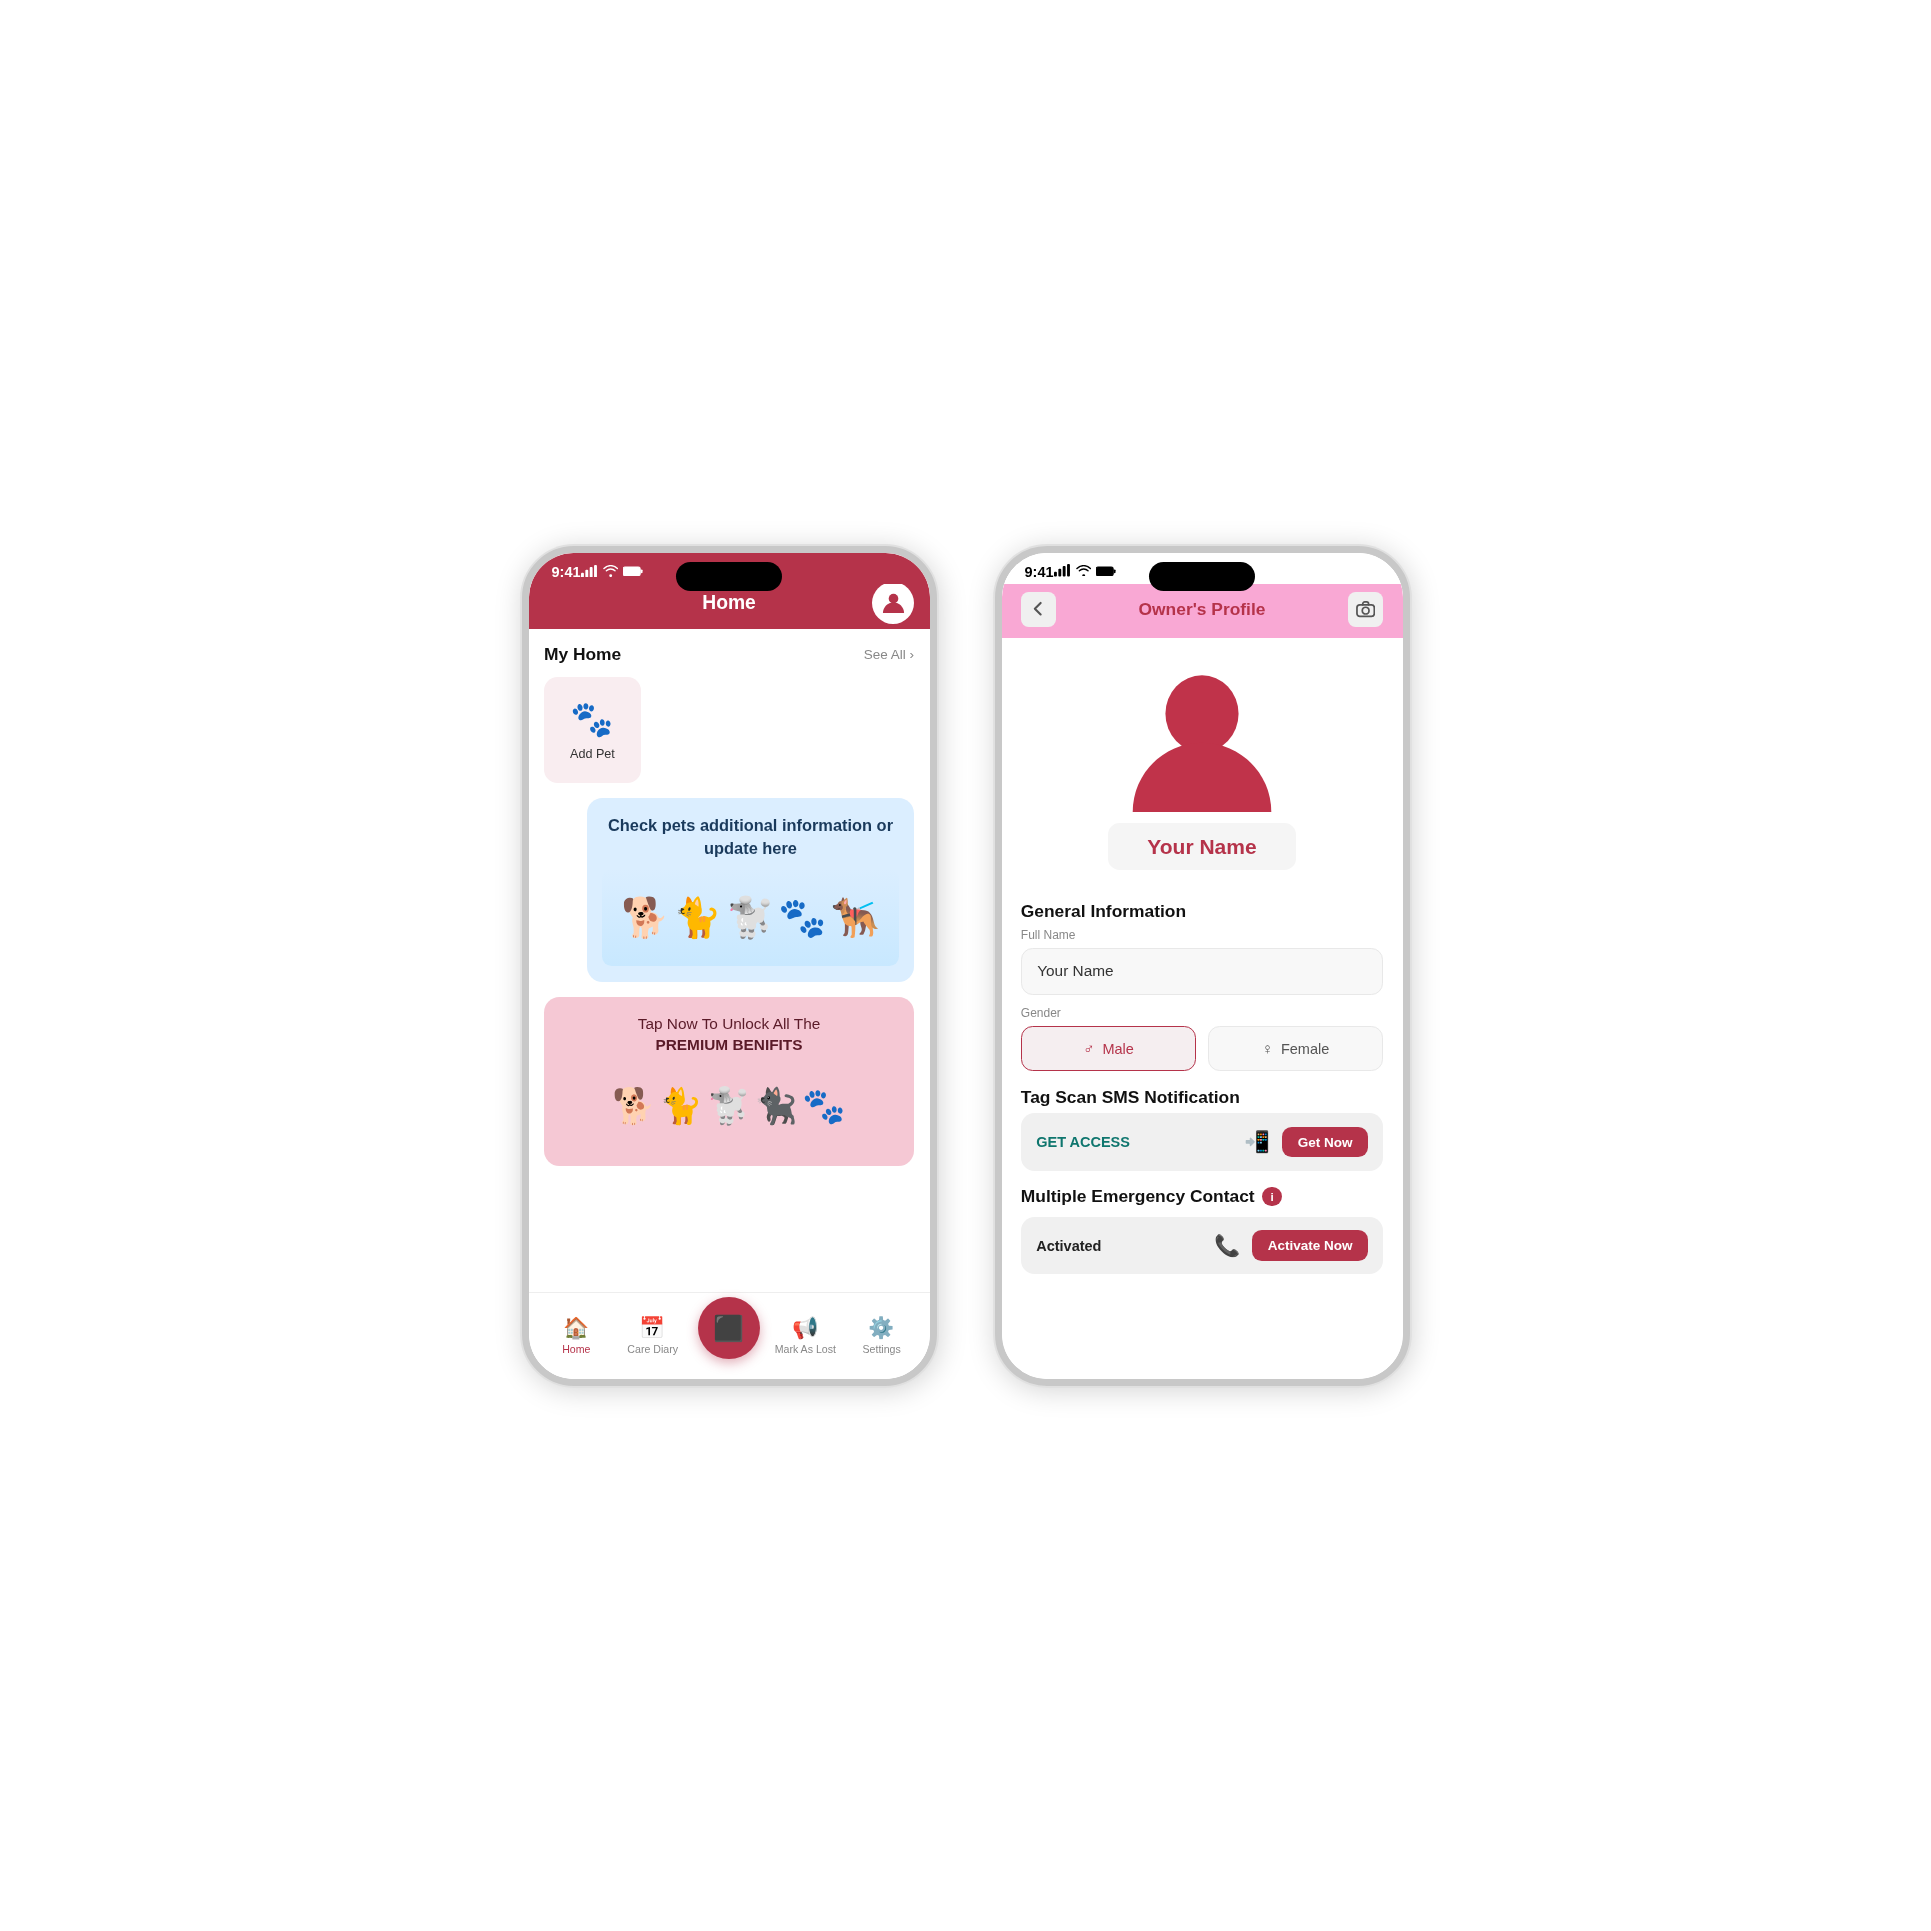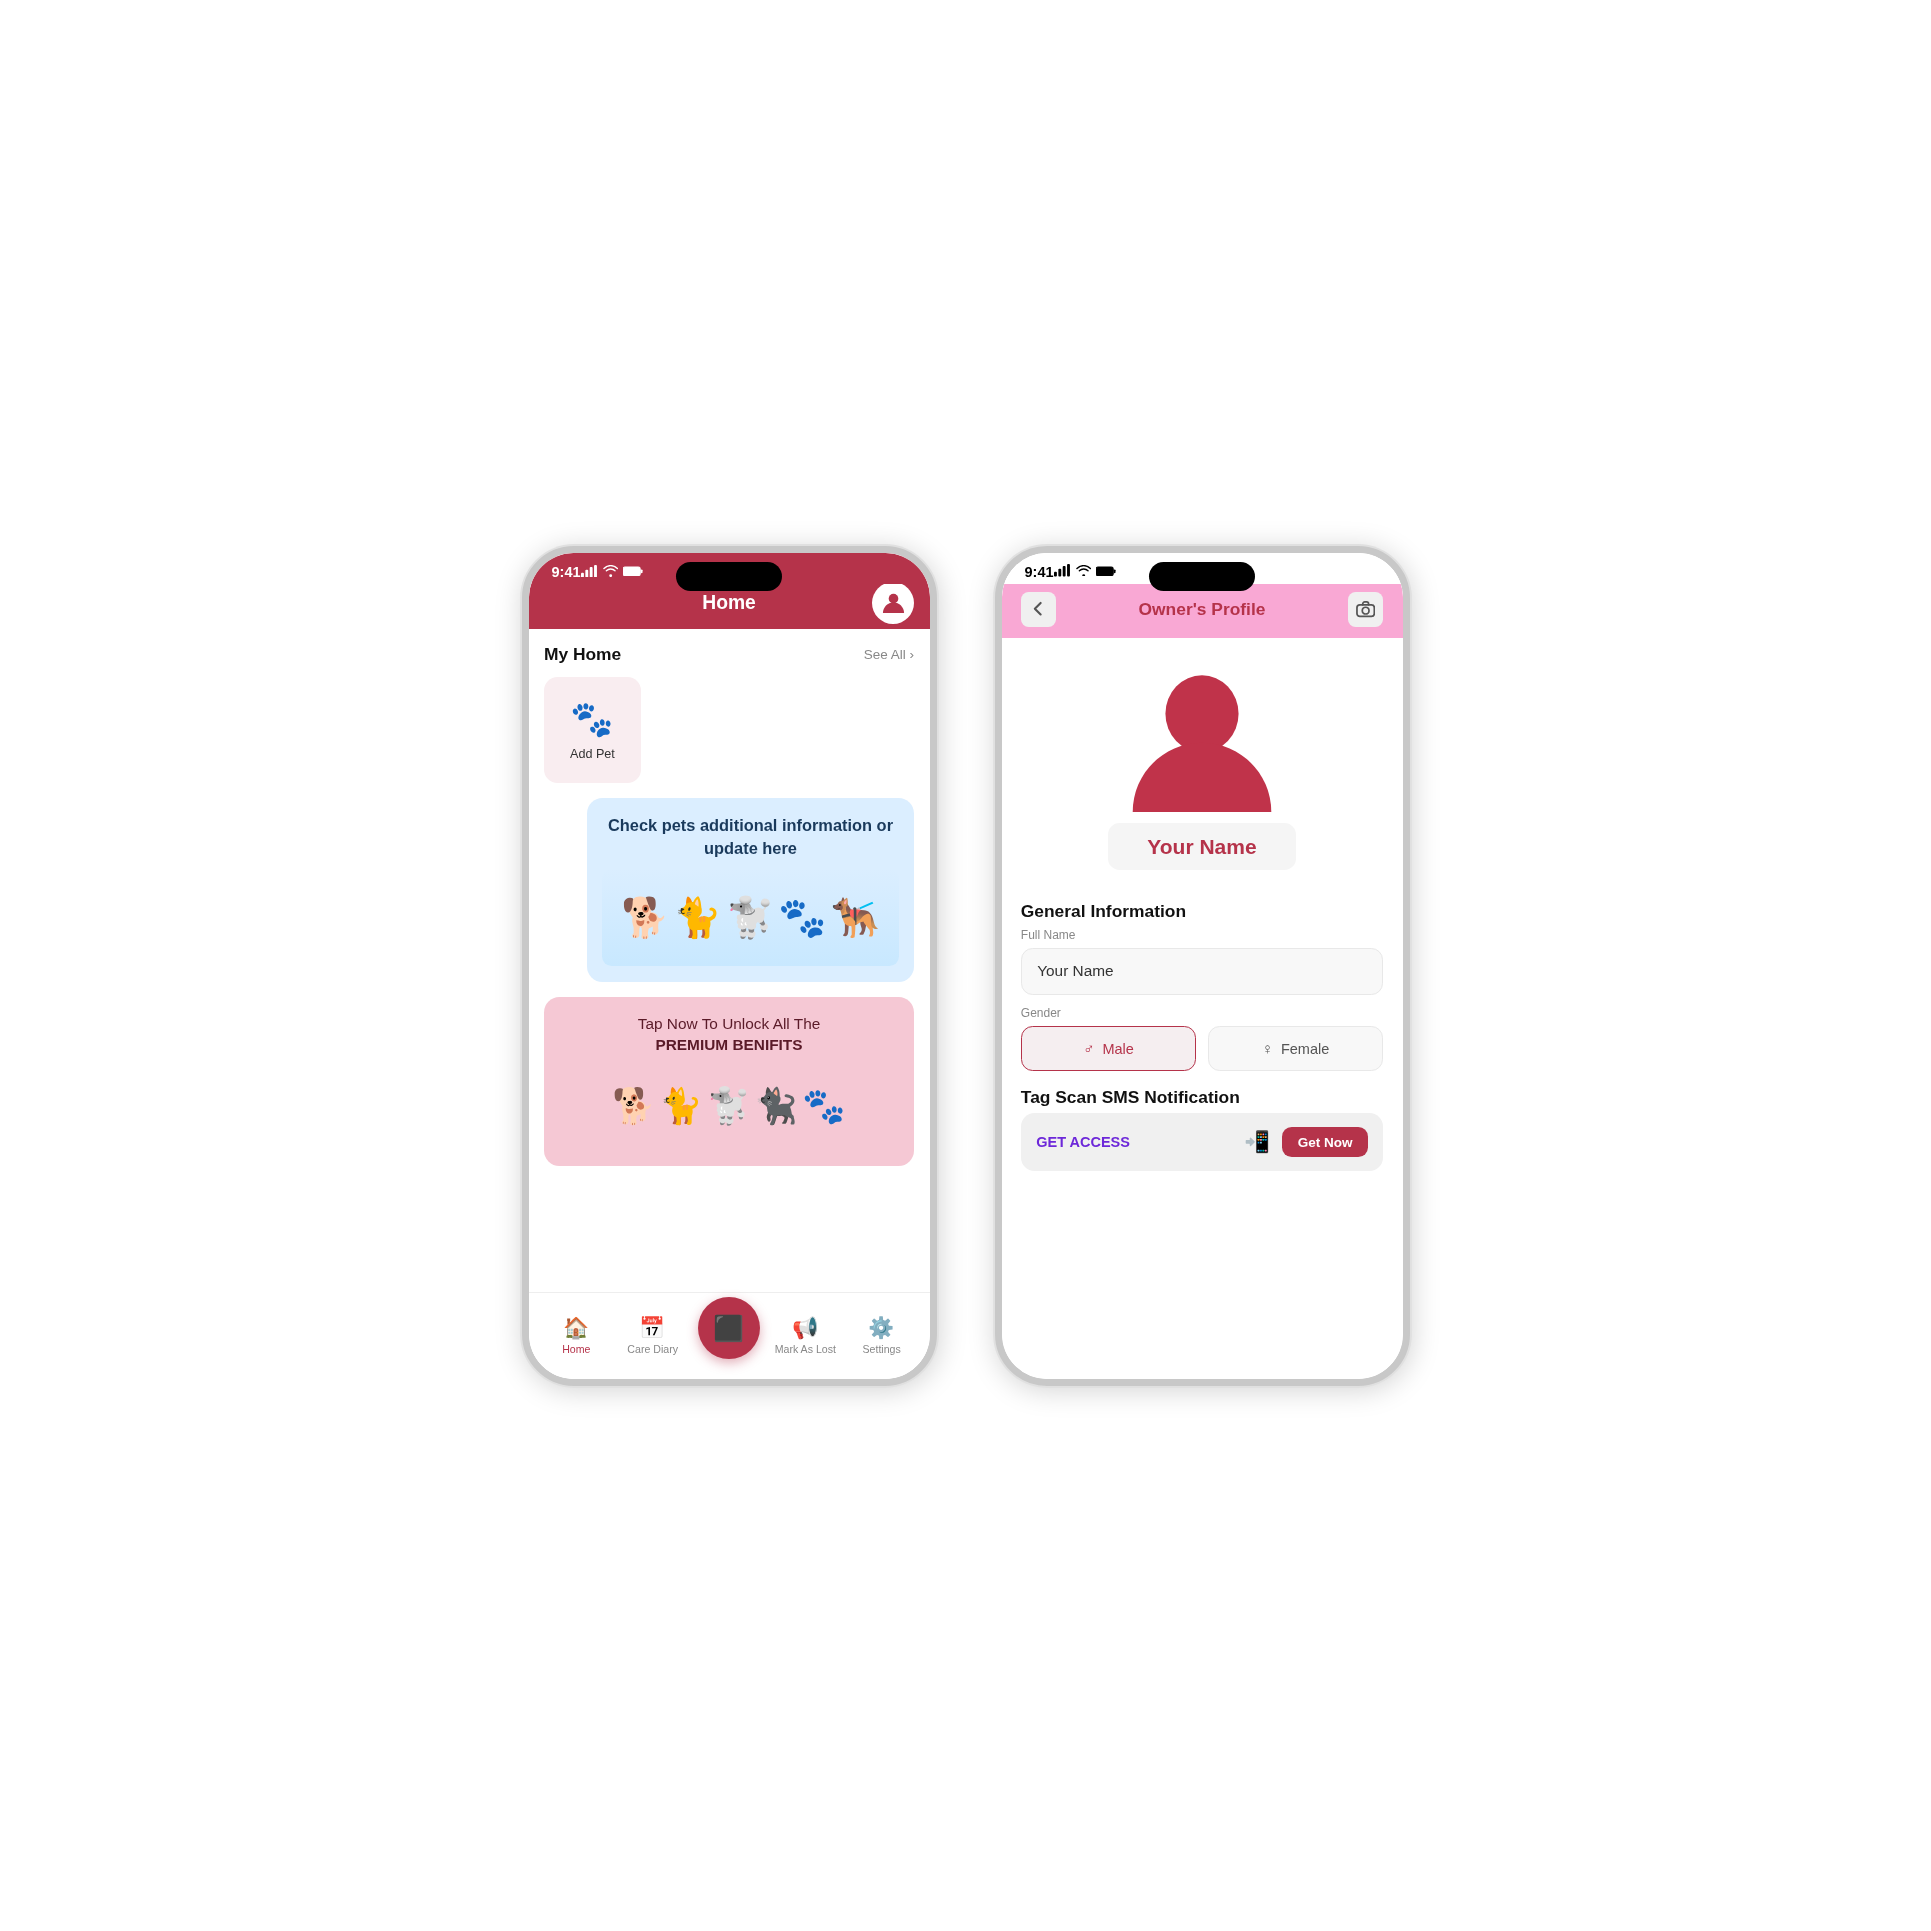--- a/index.html
+++ b/index.html
@@ -367,21 +367,21 @@
 
     .sms-section { margin-bottom: 15.4px; }
     .sms-card {
       background: #f0f0f0;
       border-radius: 13.5px;
       padding: 13.5px 15.4px;
       display: flex;
       align-items: center;
       gap: 11.6px;
     }
-    .sms-label { font-size: 14.5px; font-weight: 700; color: #6d28d9; flex: 1; }
+    .sms-label { font-size: 14.5px; font-weight: 700; color: #0f766e; flex: 1; }
     .sms-icon { font-size: 21px; color: #999; }
     .get-now-btn {
       background: #b5334a;
       color: #fff;
       border-radius: 9.7px;
       padding: 7.7px 15.4px;
       font-size: 13.5px;
       font-weight: 600;
     }
 
@@ -607,16 +607,27 @@
 
       <div class="sms-section">
         <div class="section-label">Tag Scan SMS Notification</div>
         <div class="sms-card">
           <span class="sms-label">GET ACCESS</span>
           <span class="sms-icon">📲</span>
           <div class="get-now-btn">Get Now</div>
         </div>
       </div>
 
+      <div class="emergency-section">
+        <div class="emergency-header">
+          <span class="emergency-title">Multiple Emergency Contact</span>
+          <div class="info-badge">i</div>
+        </div>
+        <div class="emergency-card">
+          <span class="activated-label">Activated</span>
+          <span class="phone-icon">📞</span>
+          <div class="activate-now-btn">Activate Now</div>
+        </div>
+      </div>
     </div>
   </div>
 </div>
 
 
 </body></html>

